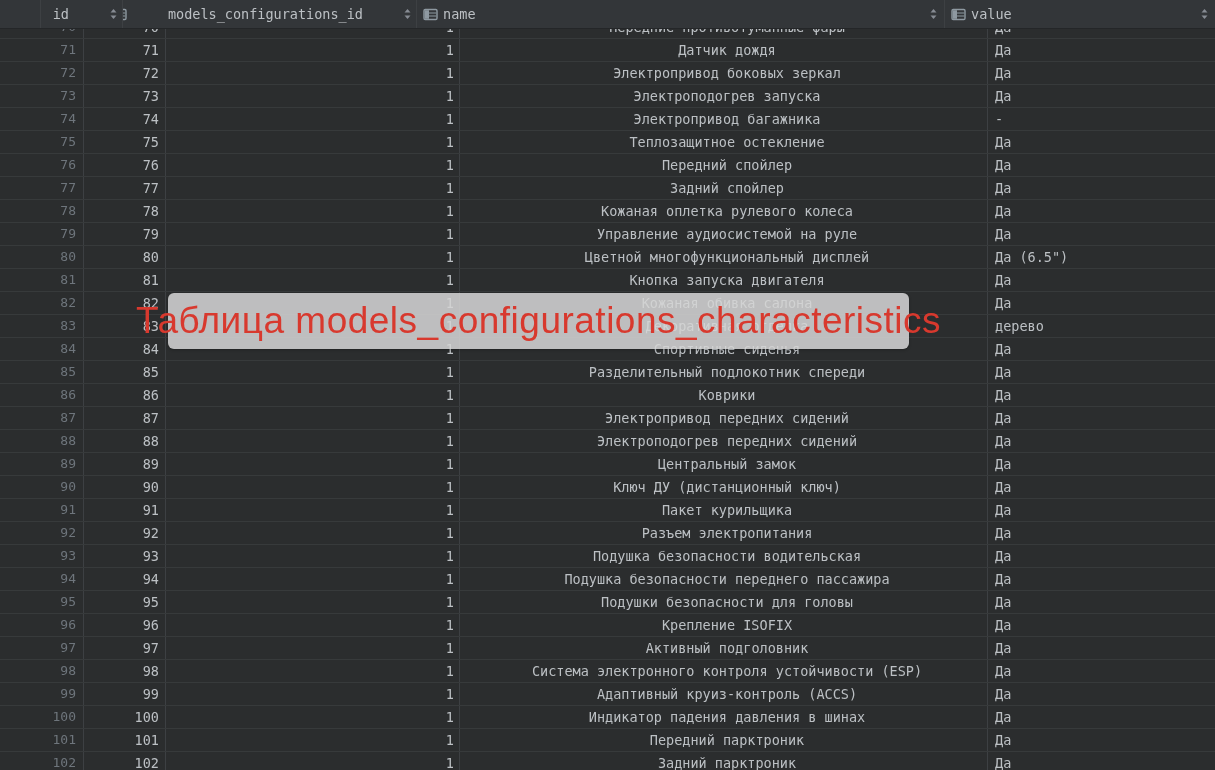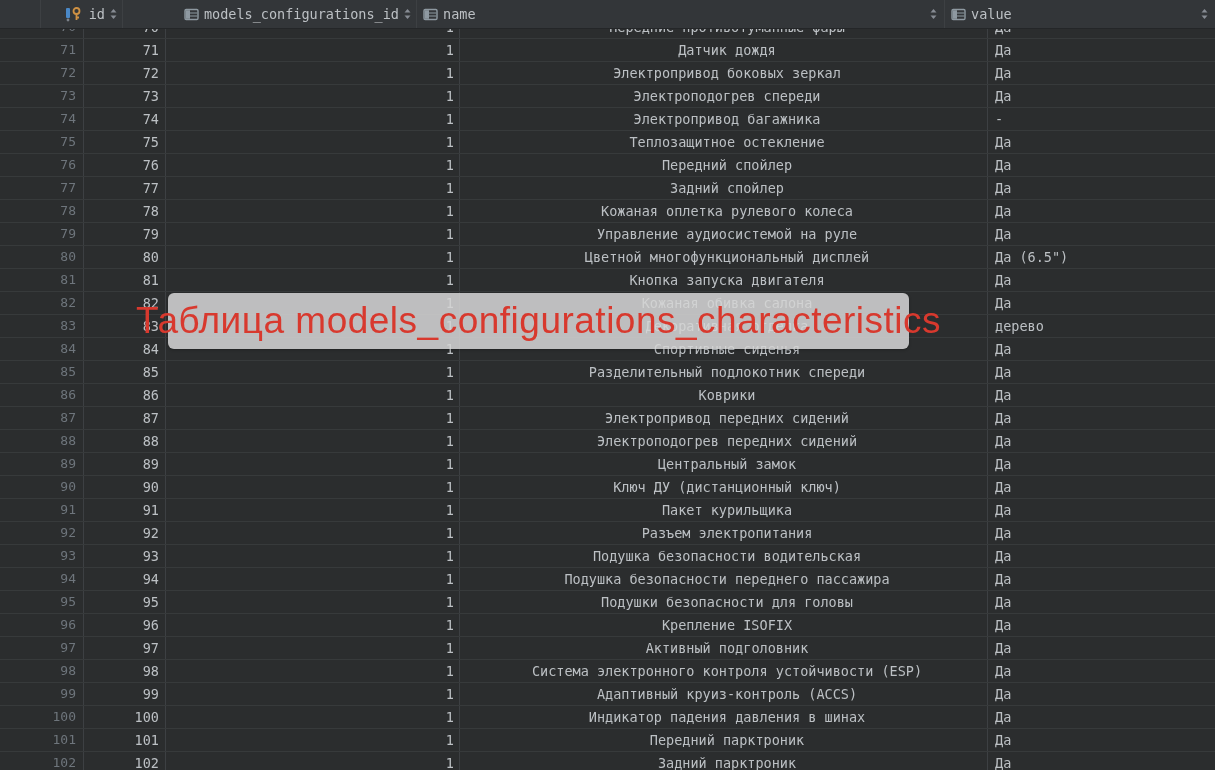--- a/index.html
+++ b/index.html
@@ -29,21 +29,21 @@
 
   
   .header {
     position:absolute; top:0; left:0; width:1215px; height:29px; z-index:10;
     display:grid; grid-template-columns:41px 82px 294px 528px 270px;
     background:#333639; border-bottom:1px solid #242628;
     font-size:13.5px; color:#bcc0c4;
   }
   .hcell { display:flex; align-items:center; border-right:1px solid #3d4043; overflow:hidden; white-space:nowrap; }
   .hcell:last-child { border-right:none; }
-  .h-end   { justify-content:flex-end; padding-right:4px; }
+  .h-end   { justify-content:flex-end; padding-right:4px;gap:36px; }
   .h-start { justify-content:flex-start; padding-left:6px; }
   .hlabel { margin:0 4px 0 5px; }
   .spacer { flex:1; }
   .icon { display:inline-flex; align-items:center; flex:none; }
 
   
   .overlay {
     position:absolute; left:168px; top:293px; width:741px; height:56px; z-index:5;
     background:rgba(213,213,213,0.87);
     border-radius:6px;
@@ -79,21 +79,21 @@
         <div class="cell c-gutter">72</div>
         <div class="cell c-id">72</div>
         <div class="cell c-mcid">1</div>
         <div class="cell c-name">Электропривод боковых зеркал</div>
         <div class="cell c-value">Да</div>
       </div>
       <div class="row">
         <div class="cell c-gutter">73</div>
         <div class="cell c-id">73</div>
         <div class="cell c-mcid">1</div>
-        <div class="cell c-name">Электроподогрев спереди</div>
+        <div class="cell c-name">Электроподогрев запуска</div>
         <div class="cell c-value">Да</div>
       </div>
       <div class="row">
         <div class="cell c-gutter">74</div>
         <div class="cell c-id">74</div>
         <div class="cell c-mcid">1</div>
         <div class="cell c-name">Электропривод багажника</div>
         <div class="cell c-value">-</div>
       </div>
       <div class="row">

